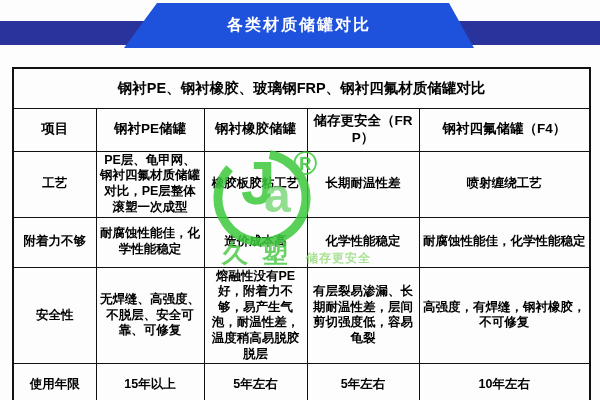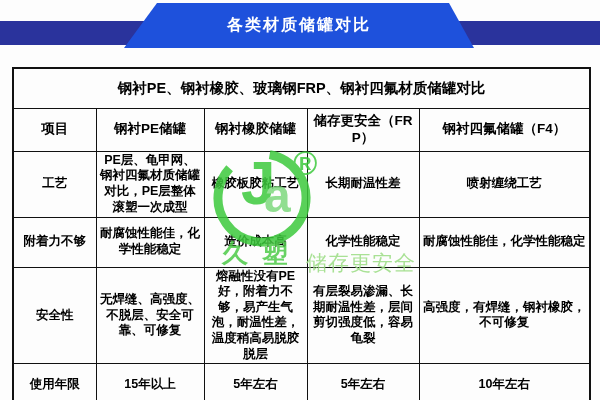--- a/index.html
+++ b/index.html
@@ -41,21 +41,21 @@
   tr.row-corrosion{height:50px;}
   tr.row-safety{height:77px;}
   tr.row-life{height:42px;}
   
   .watermark{position:absolute;left:0;top:0;width:600px;height:400px;pointer-events:none;opacity:.85;}
   .wm-ring{position:absolute;left:0;top:0;}
   .wm-letter-j{position:absolute;left:241px;top:152px;font-size:62px;font-weight:bold;color:#3dca3d;line-height:1;}
   .wm-letter-a{position:absolute;left:264px;top:172px;font-size:48px;font-weight:bold;color:#7fd97f;line-height:1;}
   .wm-reg{position:absolute;left:293px;top:147px;font-size:33px;color:#3dca3d;line-height:1;font-weight:bold;}
   .wm-brand{position:absolute;left:222px;top:240px;font-size:26px;font-weight:bold;color:#4ecb49;letter-spacing:14px;line-height:1;}
-  .wm-slogan{position:absolute;left:306px;top:252px;font-size:21px;font-weight:normal;color:#9bdd84;letter-spacing:1px;line-height:1;}
+  .wm-slogan{position:absolute;left:306px;top:252px;font-size:12px;font-weight:bold;color:#9bdd84;letter-spacing:1px;line-height:1;}
 </style>
 </head>
 <body>
 
 <div class="banner">
   <div class="banner-band"></div>
   <div class="banner-trapezoid"></div>
   <div class="banner-title">各类材质储罐对比</div>
 </div>
 

